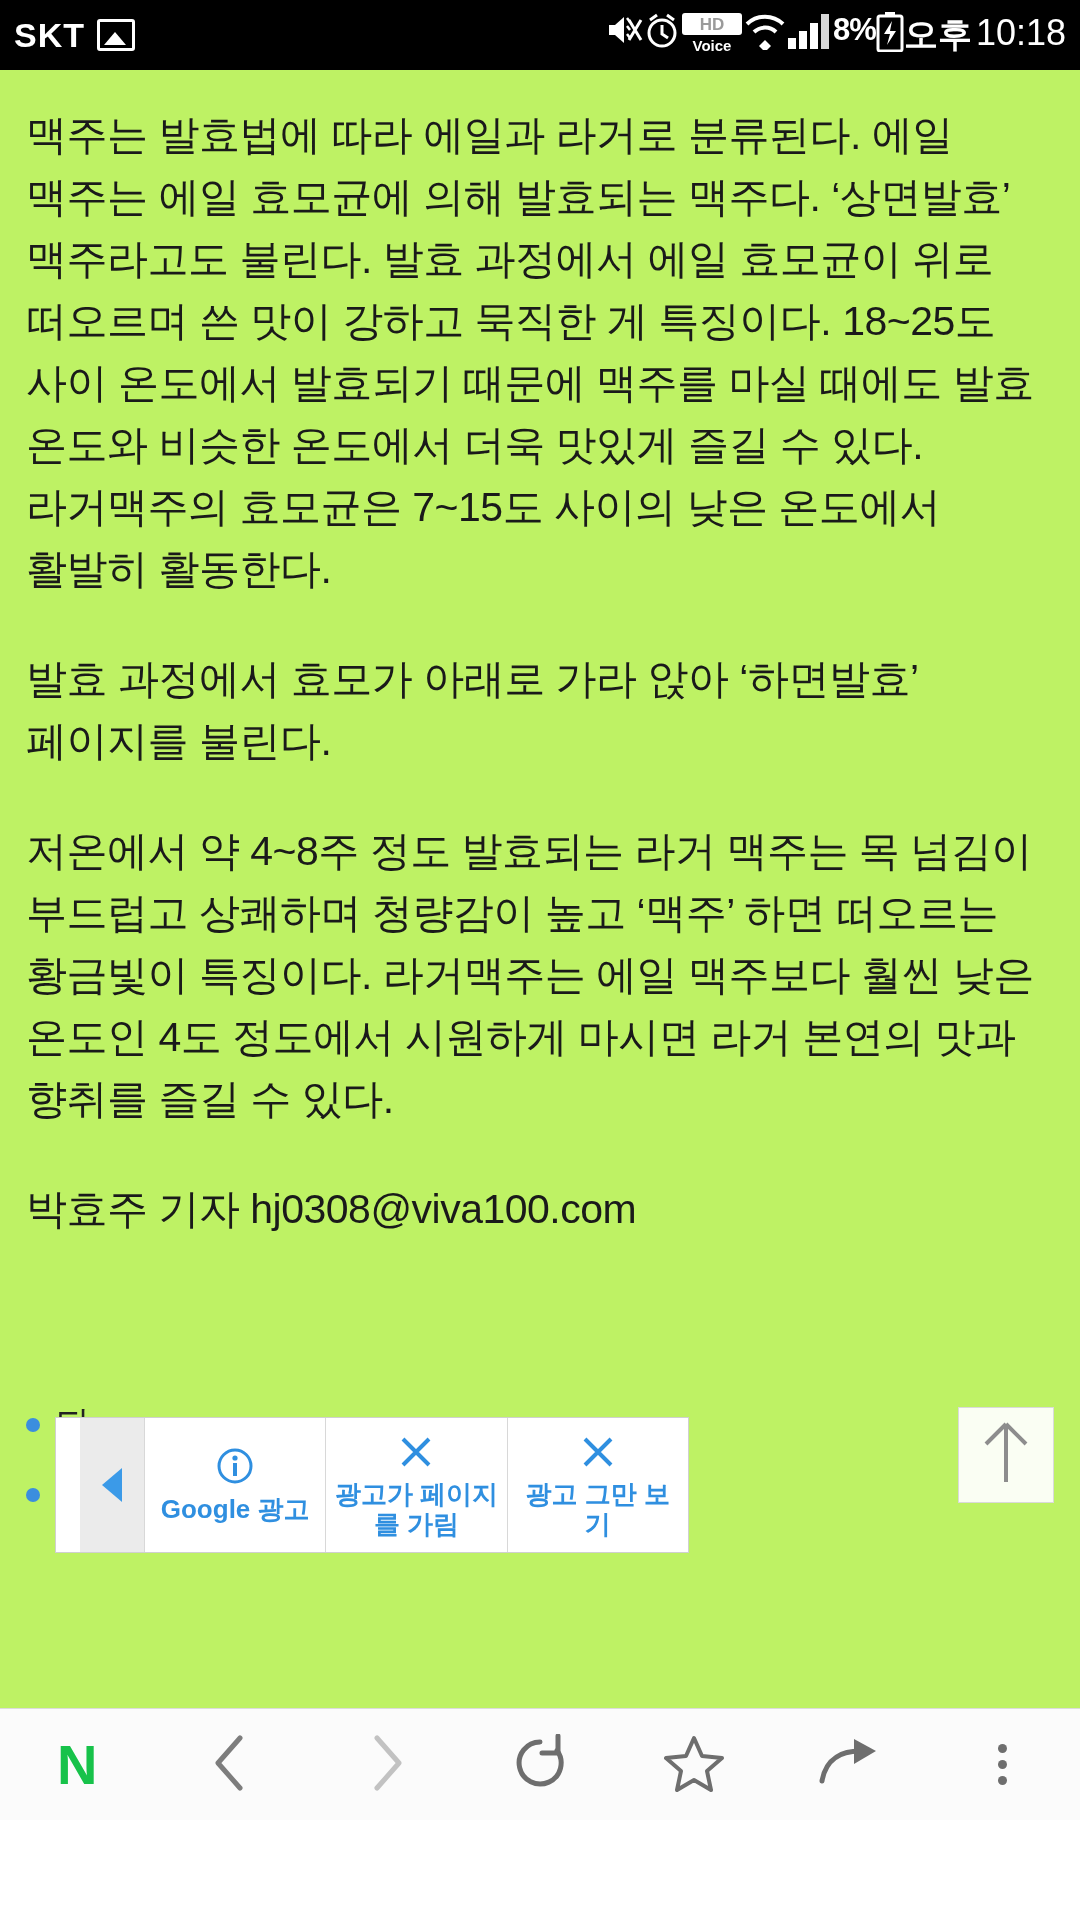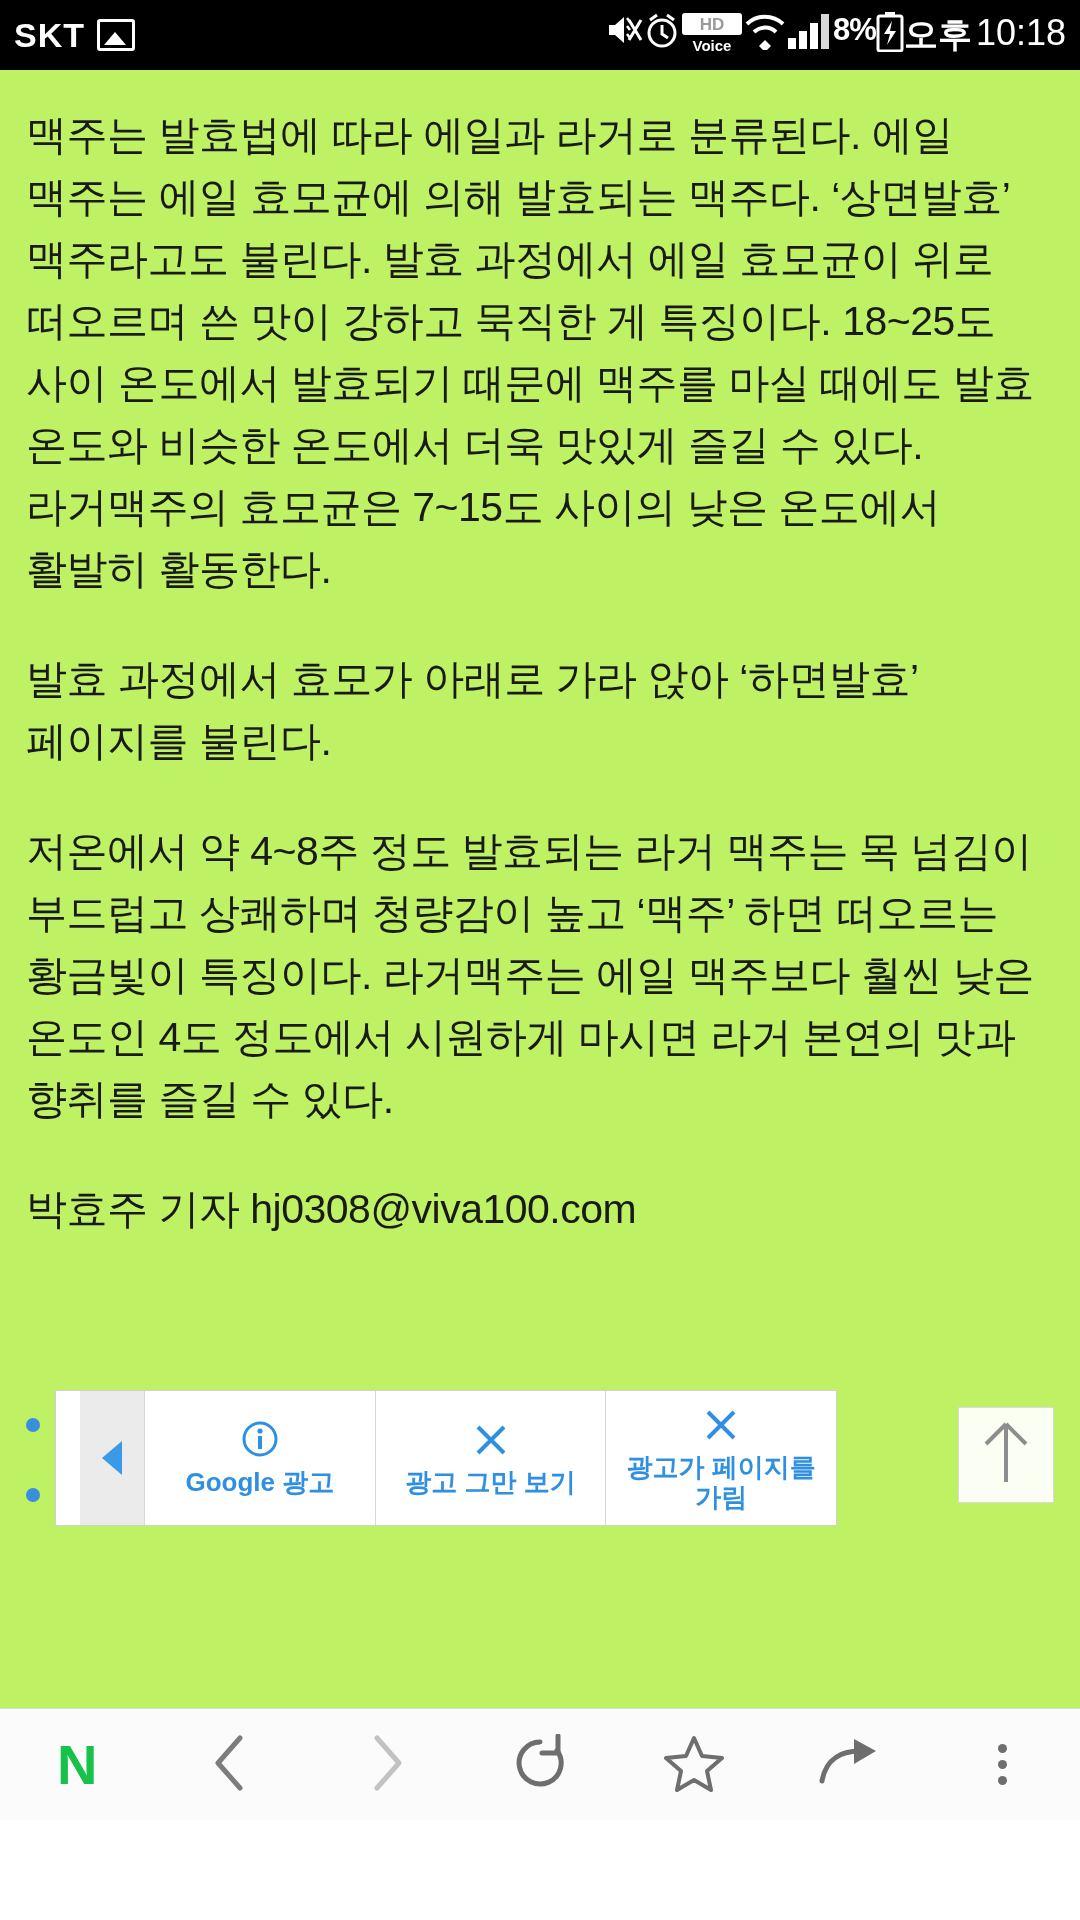--- a/index.html
+++ b/index.html
@@ -115,22 +115,22 @@
     line-height: 44px;
     color: #222;
     white-space: nowrap;
     overflow: hidden;
   }
 
   
   .ad-overlay {
     position: absolute;
     left: 55px;
-    top: 1320px;
-    width: 782px;
+    top: 1347px;
+    width: 634px;
     height: 136px;
     background: #ffffff;
     border: 1px solid #d0d0d0;
     display: flex;
     align-items: stretch;
     padding-left: 24px;
   }
   .ad-back {
     width: 65px;
     background: #ebebeb;
@@ -324,30 +324,30 @@
       </span>
       <span class="ad-cell-label"><span class="google-word">Google</span><span> 광고</span></span>
     </div>
 
     <div class="ad-cell">
       <span>
         <svg width="42" height="40" viewBox="0 0 42 40">
           <path d="M8 8 L34 34 M34 8 L8 34" stroke="#2f8fe0" stroke-width="4"></path>
         </svg>
       </span>
-      <span class="ad-cell-label">광고 그만 보기</span>
+      <span class="ad-cell-label">광고가 페이지를 가림</span>
     </div>
 
     <div class="ad-cell">
       <span>
         <svg width="42" height="40" viewBox="0 0 42 40">
           <path d="M8 8 L34 34 M34 8 L8 34" stroke="#2f8fe0" stroke-width="4"></path>
         </svg>
       </span>
-      <span class="ad-cell-label">광고가 페이지를 가림</span>
+      <span class="ad-cell-label">광고 그만 보기</span>
     </div>
   </div>
 
   <div class="bottom-bar">
     <div class="bb-item">
       <span class="naver-n">N</span>
     </div>
     <div class="bb-item">
       <span>
         <svg width="46" height="62" viewBox="0 0 46 62">

